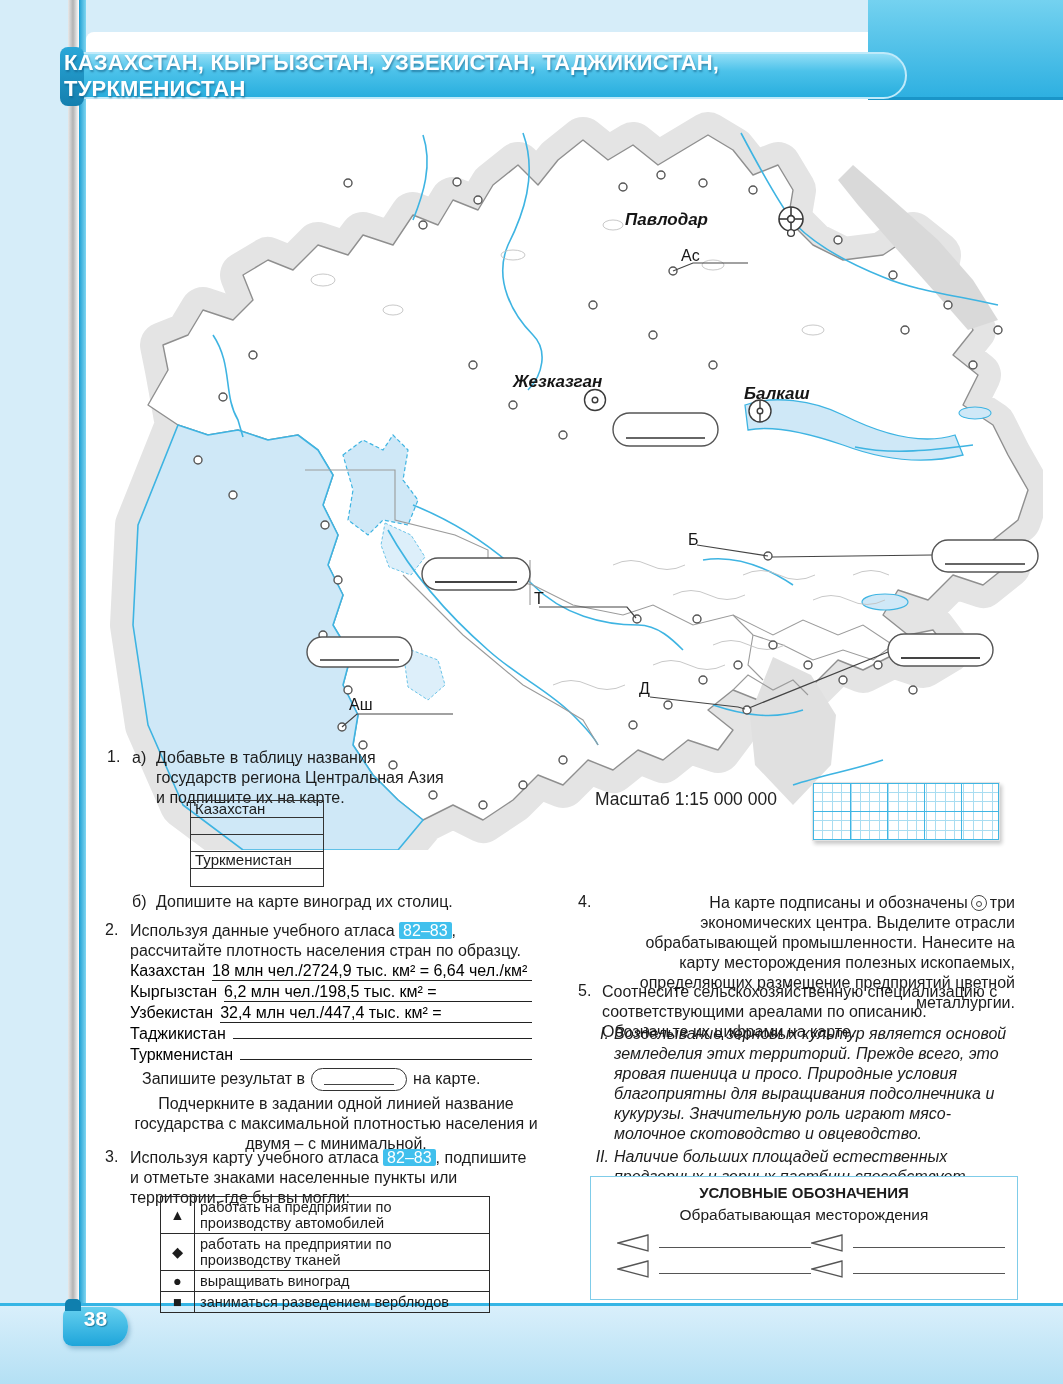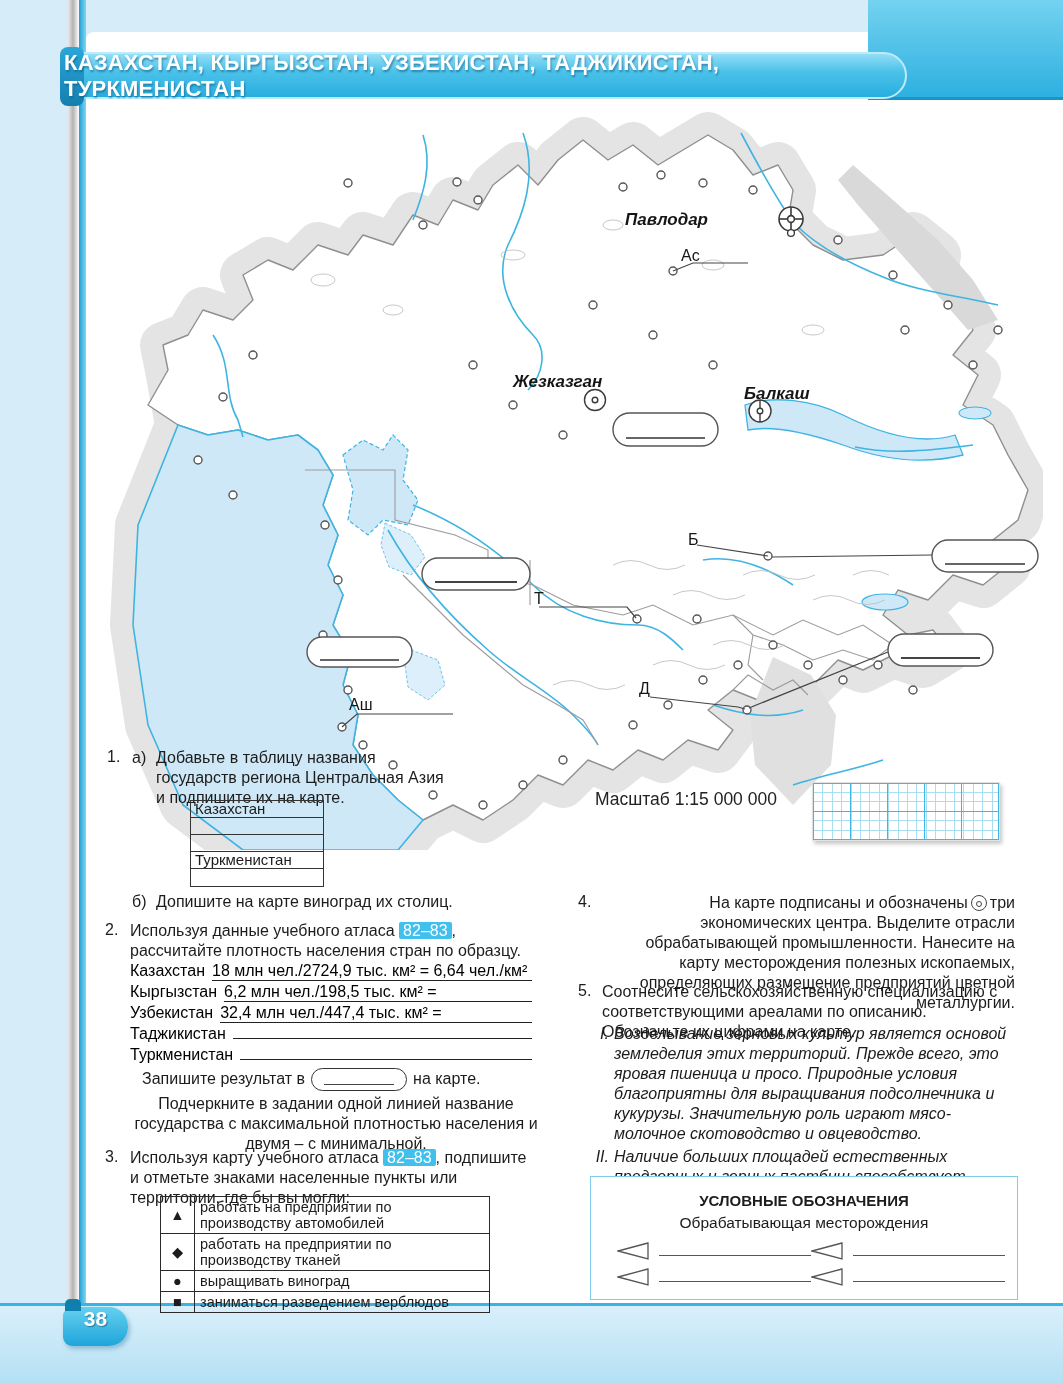--- a/index.html
+++ b/index.html
@@ -84,21 +84,21 @@
     border:1.6px solid #2a2a2a; border-collapse:collapse; }
   .t3-table td { border:1.4px solid #2a2a2a; font-size:14.5px; line-height:16px;
     padding:2px 5px; color:#1c1c1c; }
   .t3-sym { width:34px; text-align:center; font-size:15px; color:#4d4d4d; }
 
   .t5item { display:flex; font-style:italic; margin-bottom:3px; }
   .t5num { flex:0 0 22px; text-align:right; padding-right:5px; }
 
   .legend-box { position:absolute; left:590px; top:1176px; width:428px; height:124px; z-index:4;
     border:1.6px solid #7fcce9; background:#fff; }
-  .legend-title { text-align:center; font-weight:bold; font-size:15px; margin-top:15px; color:#1c1c1c; }
+  .legend-title { text-align:center; font-weight:bold; font-size:15px; margin-top:7px; color:#1c1c1c; }
   .legend-sub { text-align:center; font-size:15.5px; margin-top:5px; color:#1c1c1c; }
   .legend-grid { display:grid; grid-template-columns:1fr 1fr; padding:10px 22px 0 26px; row-gap:8px; }
   .legend-item { display:flex; align-items:center; gap:10px; }
   .legend-line { width:152px; border-bottom:1.5px solid #555; height:10px; }
 
   .econ-inline { display:inline-block; width:16px; height:16px; border:1.4px solid #444;
     border-radius:50%; position:relative; vertical-align:-3px; margin:0 3px; }
   .econ-inline::after { content:""; position:absolute; left:4.5px; top:4.5px; width:4px; height:4px;
     border:1.2px solid #444; border-radius:50%; }
 </style>

